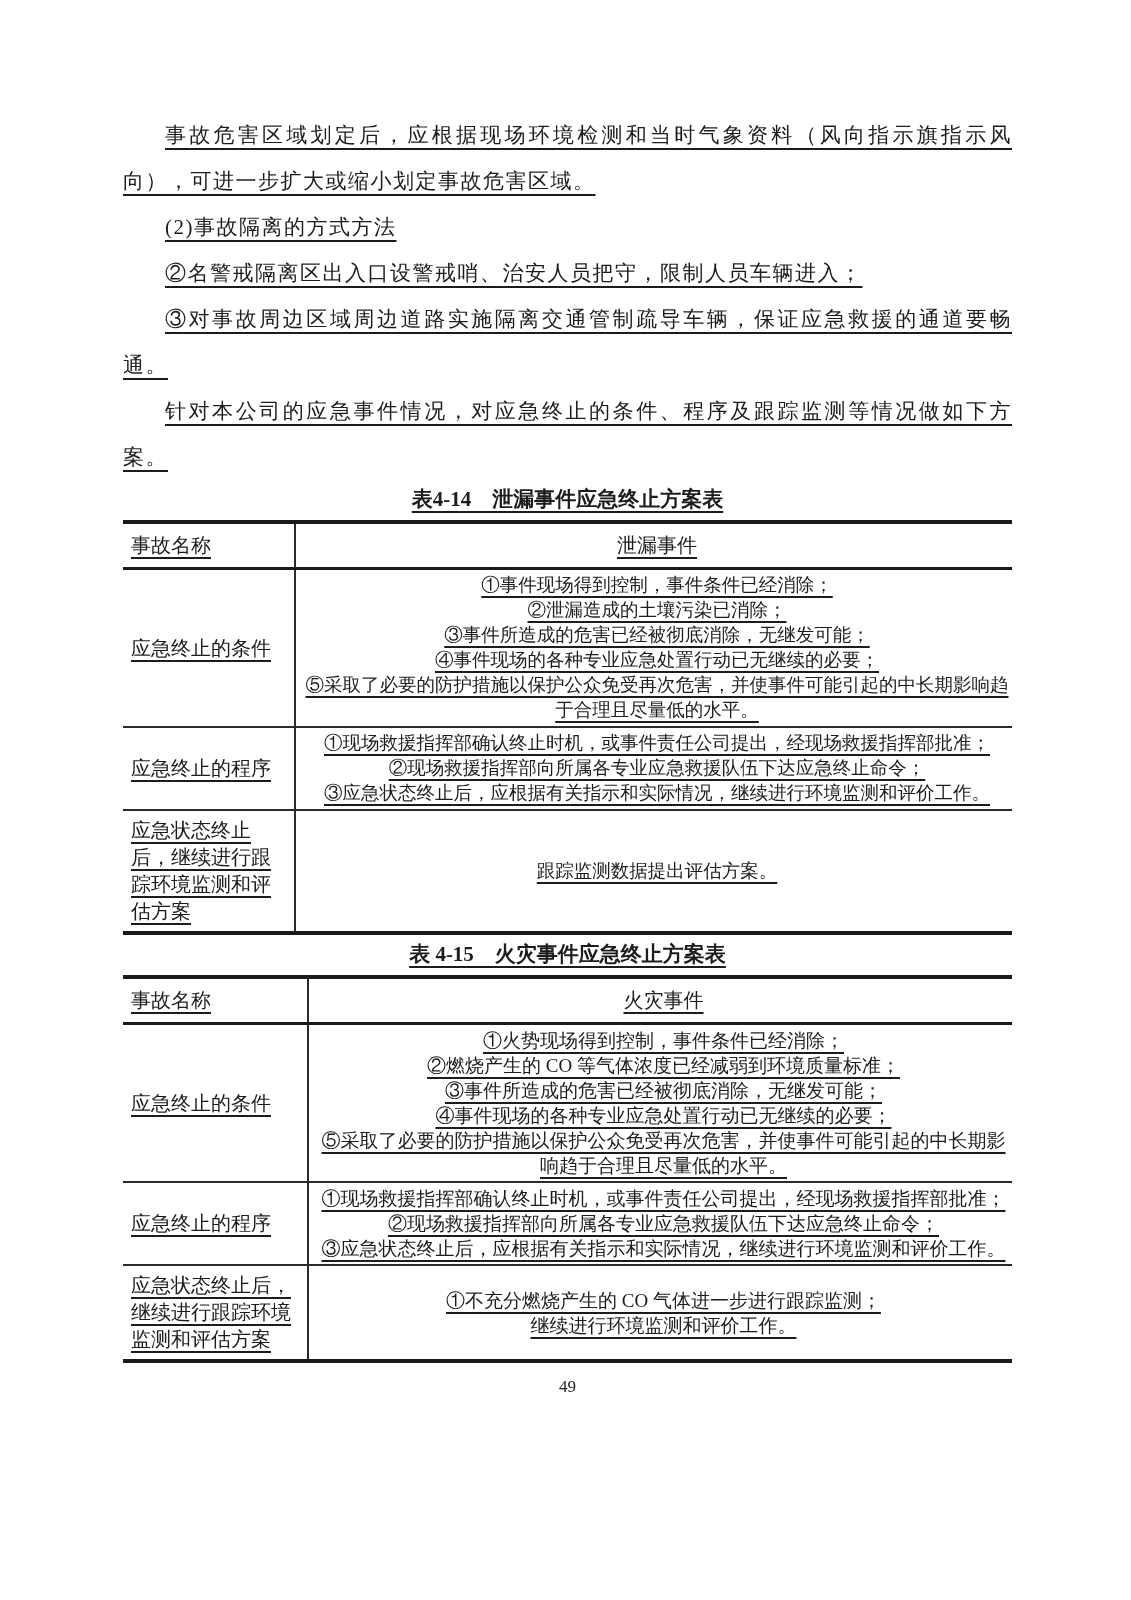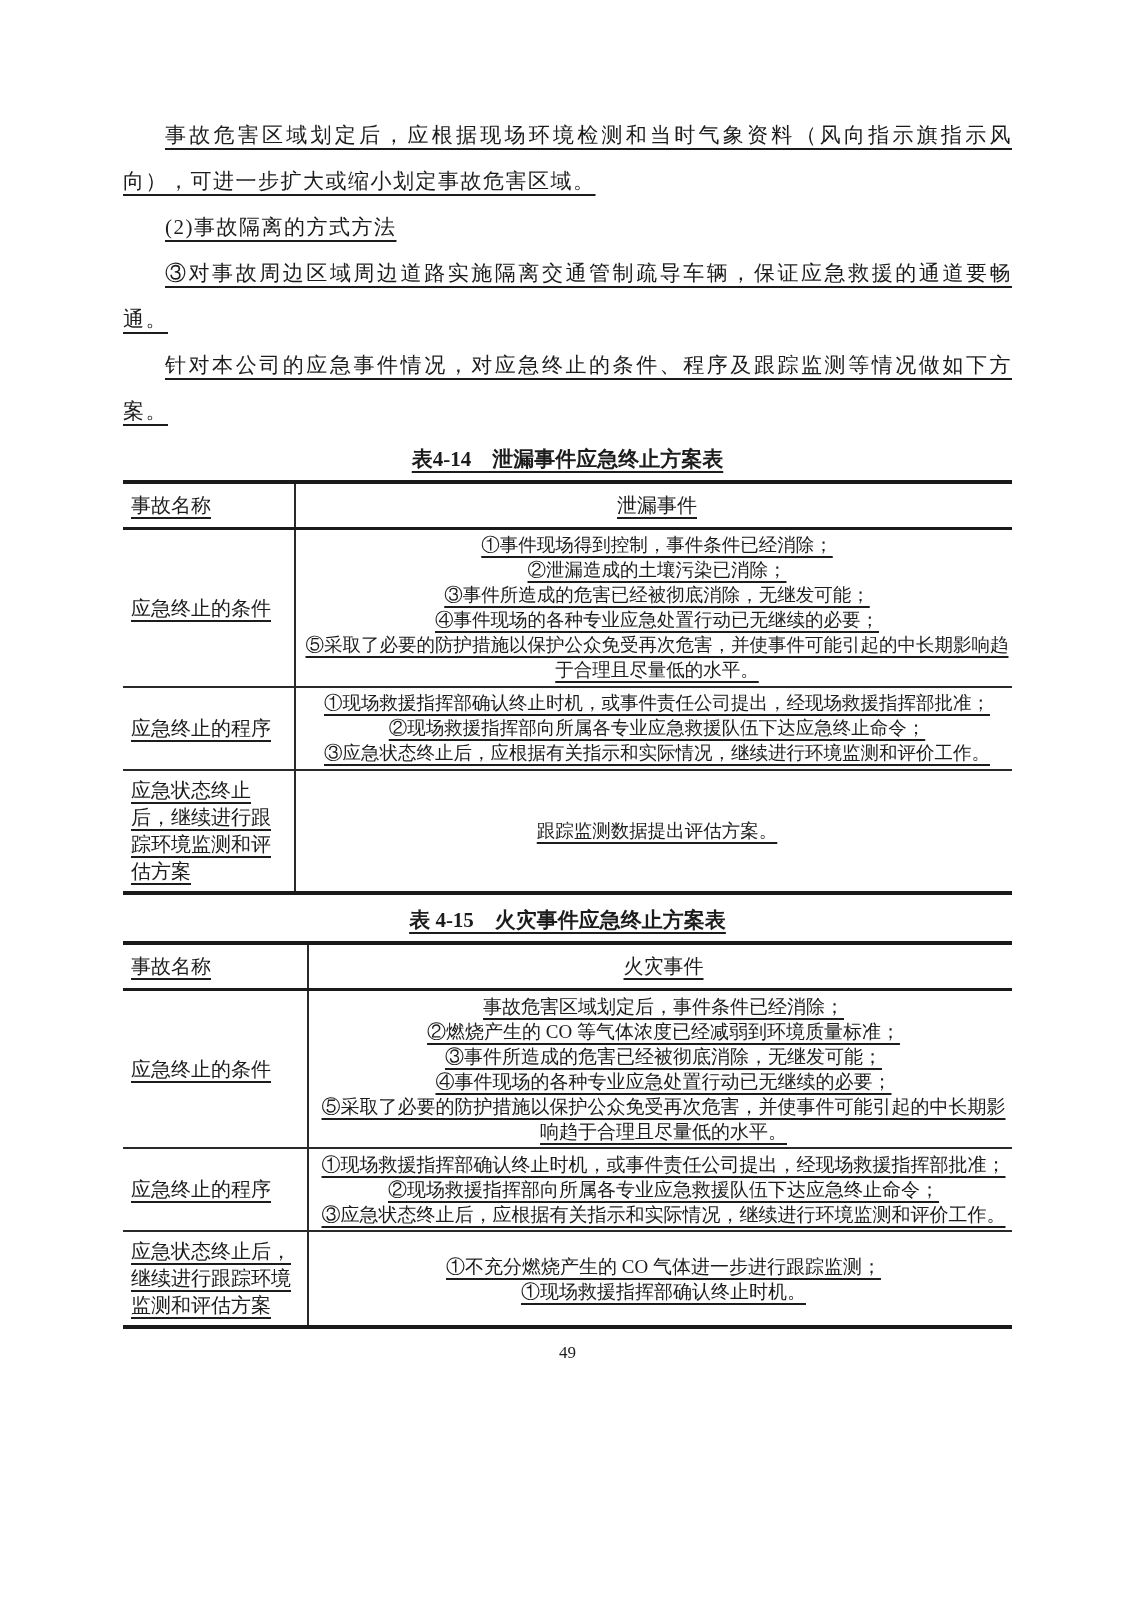--- a/index.html
+++ b/index.html
@@ -42,21 +42,21 @@
     text-indent: 2em;
     text-decoration: underline;
     text-underline-offset: 6px;
     text-decoration-thickness: 1.5px;
   }
   .table-title {
     font-size: 21px;
     font-weight: bold;
     text-align: center;
     line-height: 30px;
-    margin-top: 10px;
+    margin-top: 4px;
     margin-bottom: 6px;
     text-decoration: underline;
     text-underline-offset: 5px;
     text-decoration-thickness: 2px;
   }
   .table-title.second { }
   table.term-table {
     width: 889px;
     border-collapse: collapse;
     table-layout: fixed;
@@ -96,20 +96,21 @@
     font-size: 17px;
   }
 </style>
 </head>
 <body>
 
 <div class="page">
 
   <div class="para">事故危害区域划定后，应根据现场环境检测和当时气象资料（风向指示旗指示风向），可进一步扩大或缩小划定事故危害区域。</div>
   <div class="para">(2)事故隔离的方式方法</div>
+  <div class="para">②名警戒隔离区出入口设警戒哨、治安人员把守，限制人员车辆进入；</div>
   <div class="para">③对事故周边区域周边道路实施隔离交通管制疏导车辆，保证应急救援的通道要畅通。</div>
 
 
   <div class="intro">针对本公司的应急事件情况，对应急终止的条件、程序及跟踪监测等情况做如下方案。</div>
 
   <div class="table-title">表4-14　泄漏事件应急终止方案表</div>
 
   <table class="term-table t1">
     <tbody>
         <tr class="header-row">
@@ -151,40 +152,40 @@
     <tbody>
         <tr class="header-row">
       <td class="label-cell">事故名称</td>
       <td class="content-cell">
             <div class="cell-line">火灾事件</div>
           </td>
     </tr>
     <tr>
       <td class="label-cell">应急终止的条件</td>
       <td class="content-cell">
-            <div class="cell-line">事故危害区域划定后，事件条件已经消除；</div>
+            <div class="cell-line">①火势现场得到控制，事件条件已经消除；</div>
             <div class="cell-line">②燃烧产生的 CO 等气体浓度已经减弱到环境质量标准；</div>
             <div class="cell-line">③事件所造成的危害已经被彻底消除，无继发可能；</div>
             <div class="cell-line">④事件现场的各种专业应急处置行动已无继续的必要；</div>
             <div class="cell-line">⑤采取了必要的防护措施以保护公众免受再次危害，并使事件可能引起的中长期影响趋于合理且尽量低的水平。</div>
           </td>
     </tr>
     <tr>
       <td class="label-cell">应急终止的程序</td>
       <td class="content-cell">
             <div class="cell-line">①现场救援指挥部确认终止时机，或事件责任公司提出，经现场救援指挥部批准；</div>
             <div class="cell-line">②现场救援指挥部向所属各专业应急救援队伍下达应急终止命令；</div>
             <div class="cell-line">③应急状态终止后，应根据有关指示和实际情况，继续进行环境监测和评价工作。</div>
           </td>
     </tr>
     <tr>
       <td class="label-cell">应急状态终止后，继续进行跟踪环境监测和评估方案</td>
       <td class="content-cell">
             <div class="cell-line">①不充分燃烧产生的 CO 气体进一步进行跟踪监测；</div>
-            <div class="cell-line">①现场救援指挥部确认终止时机。</div>
+            <div class="cell-line">继续进行环境监测和评价工作。</div>
           </td>
     </tr>
   </tbody>
     </table>
 
   <div class="page-number">49</div>
 
 </div>
 
 </body></html>

